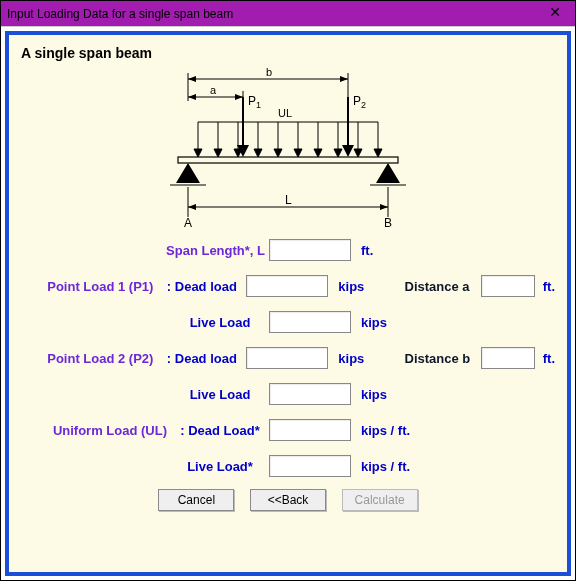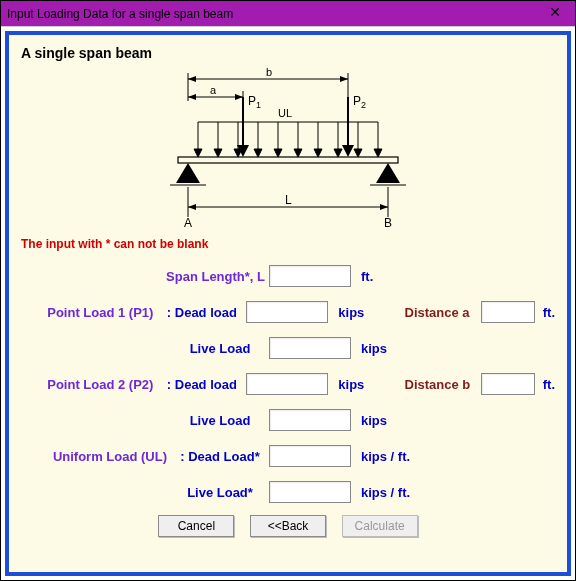--- a/index.html
+++ b/index.html
@@ -90,21 +90,21 @@
     padding: 0 4px;
     box-shadow: inset 1px 1px 1px rgba(0,0,0,0.08);
   }
   .unit {
     color: #0000c8;
     font-weight: bold;
     margin-left: 10px;
     width: 62px;
   }
   .dist-label {
-    color: #7f1d1d;
+    color: #0f172a;
     font-weight: bold;
     margin-left: 10px;
     width: 84px;
   }
   .input-sm {
     width: 54px;
     height: 22px;
     border: 1px solid #888;
     background: #fff;
     font-size: 12px;
@@ -228,21 +228,20 @@
         <line x1="240" y1="120" x2="240" y2="150" stroke="#000"></line>
         <line x1="40" y1="140" x2="240" y2="140" stroke="#000"></line>
         <polygon points="40,140 48,137 48,143" fill="#000"></polygon>
         <polygon points="240,140 232,137 232,143" fill="#000"></polygon>
         <text x="137" y="137" font-size="12">L</text>
         <text x="36" y="160" font-size="12">A</text>
         <text x="236" y="160" font-size="12">B</text>
       </svg>
     </div>
 
-    <div class="warn">The input with  * can not be blank</div>
 
     <div class="form">
 
       <div class="row">
         <div class="label-main" style="width:248px">Span Length*, L</div>
         <input class="input" value="" style="">
         <span class="unit">ft.</span>
       </div>
 
       <div class="row">

